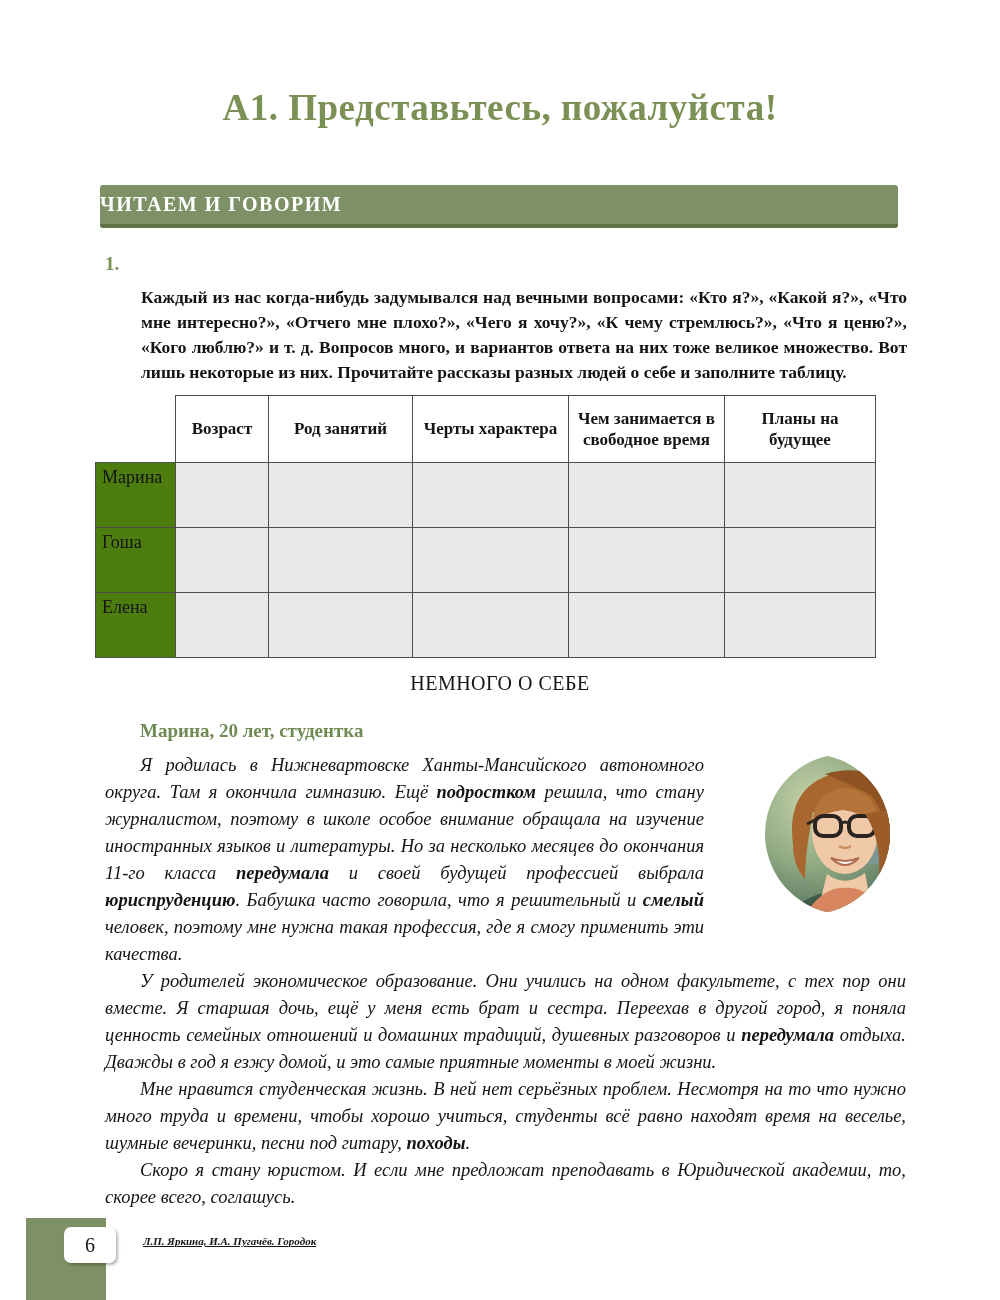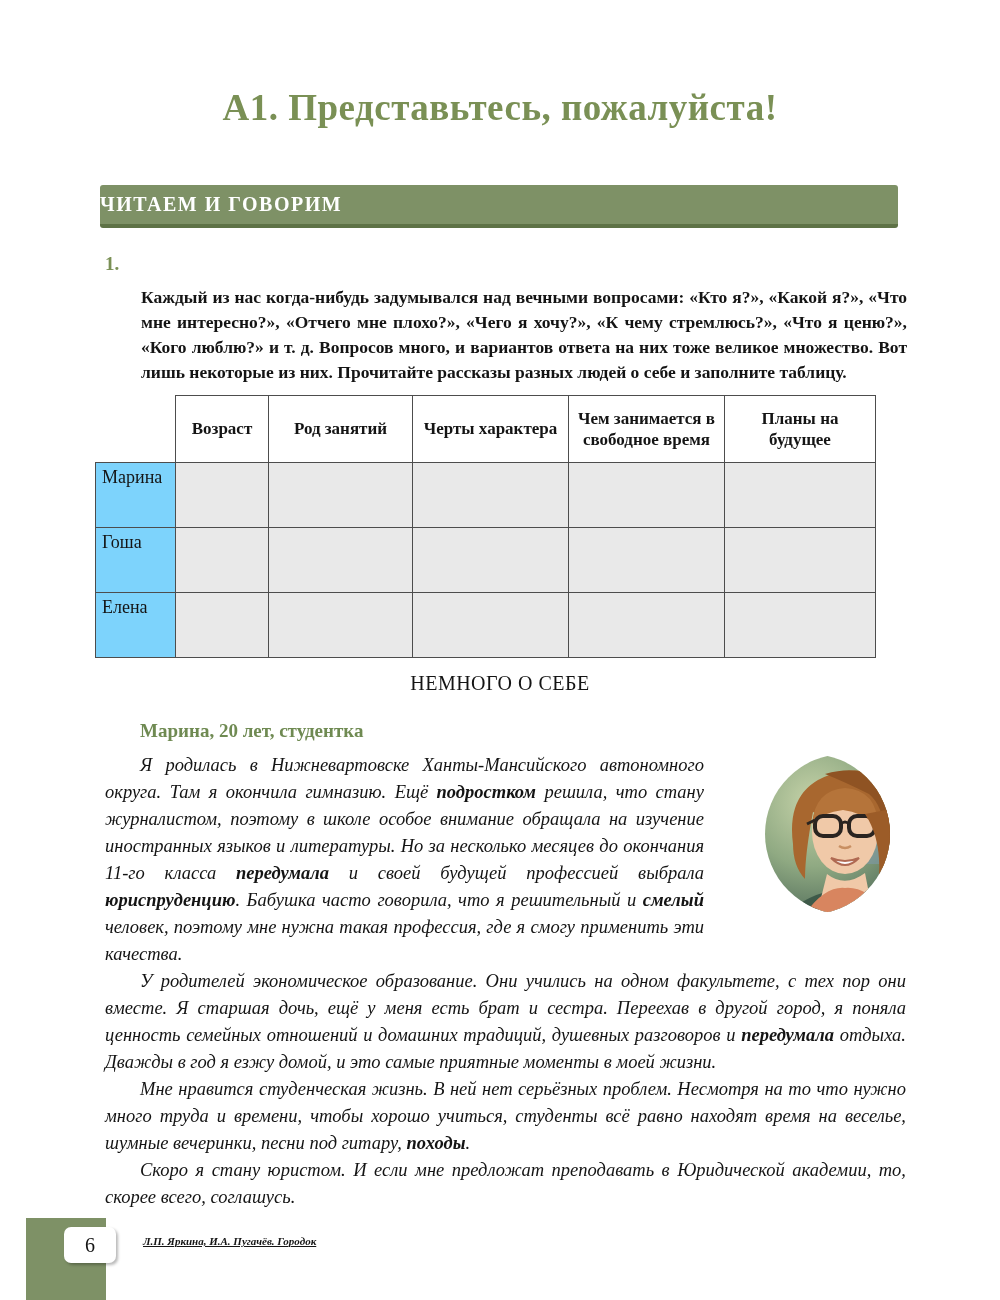--- a/index.html
+++ b/index.html
@@ -37,21 +37,21 @@
   }
   table.fill-table th, table.fill-table td {
     border:1px solid var(--border); padding:4px 6px;
   }
   table.fill-table th.corner { border:none; background:#fff; }
   table.fill-table th {
     background:#fff; font-weight:bold; font-size:17px; line-height:1.25;
     text-align:center; vertical-align:middle; height:58px;
   }
   table.fill-table td.row-label {
-    background:#7dd3fc; font-weight:normal; font-size:18px;
+    background:#4d7c0f; font-weight:normal; font-size:18px;
     text-align:left; vertical-align:top; height:56px;
   }
   table.fill-table td.blank {
     background:var(--table_cell_bg);
   }
   .section-title {
     position:absolute; top:672px; left:0; width:1000px;
     text-align:center; font-size:20px; letter-spacing:0.5px; color:var(--text);
   }
   .story-subheading {

